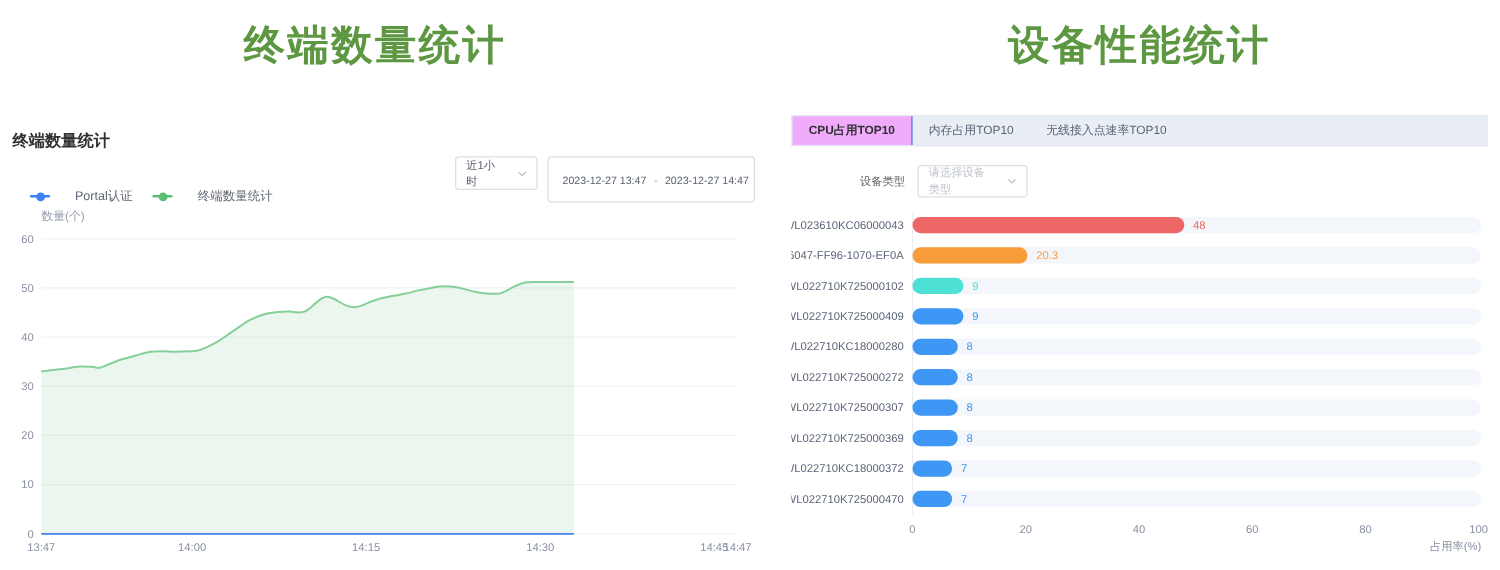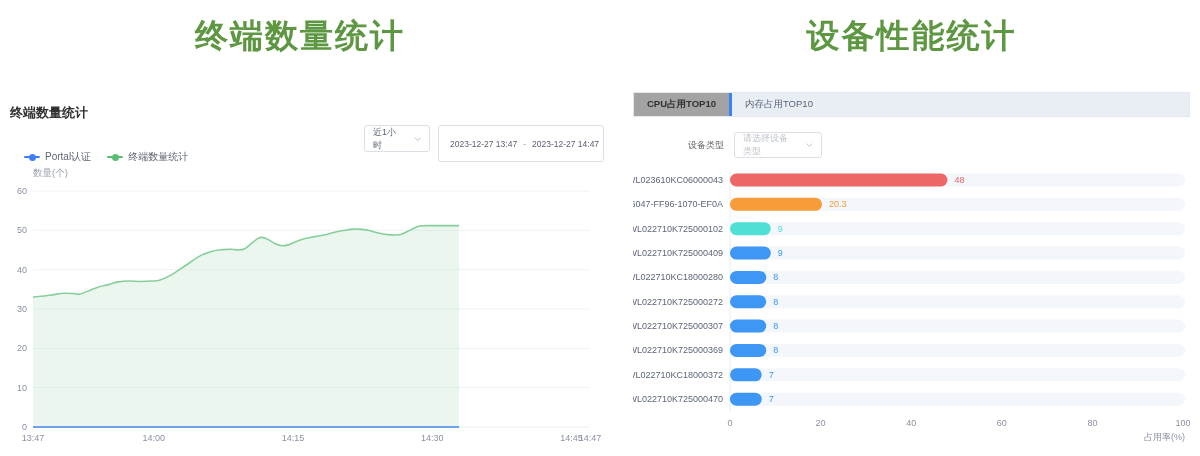--- a/index.html
+++ b/index.html
@@ -15,30 +15,30 @@
   .panel-title { position:absolute; left:10px; top:104px; font-size:13px; font-weight:bold; color:#303133; }
   .controls { position:absolute; left:0; top:125px; width:604px; display:flex; justify-content:flex-end; gap:8px; }
   .selectbox { height:27px; border:1px solid #dcdfe6; border-radius:3px; background:#fff;
                display:flex; align-items:center; gap:14px; padding:0 8px; color:#5a6270; font-size:9px; cursor:pointer; }
   .selectbox .ph { color:#bfc4cc; }
   .selectbox.time { width:66px; justify-content:space-between; }
   .daterange { height:37px; width:166px; border:1px solid #dcdfe6; border-radius:3px; background:#fff;
                display:flex; align-items:center; gap:4px; padding:0 7px; color:#5a6270; font-size:8.5px; white-space:nowrap; cursor:pointer; }
   .daterange .sep { color:#98a0ae; padding:0 2px; }
   .legend { position:absolute; left:24px; top:150px; display:flex; gap:16px; }
-  .legend-item { display:flex; align-items:center; gap:5px; font-size:10px; color:#5e6673; cursor:pointer; }
+  .legend-item { display:flex; align-items:center; gap:20px; font-size:10px; color:#5e6673; cursor:pointer; }
   .lmark { position:relative; width:16px; height:2px; border-radius:1px; display:inline-block; }
   .lmark i { position:absolute; left:5px; top:-2.5px; width:7px; height:7px; border-radius:50%; display:block; }
   #line-chart { position:absolute; left:0; top:165px; }
 
   
   .tabbar { position:absolute; left:633px; top:92px; width:557px; height:25px; background:#e9eef5;
             border:1px solid #e3e8f0; display:flex; align-items:stretch; }
   .tab { display:flex; align-items:center; padding:0 13px; font-size:9.5px; color:#5a6475; cursor:pointer; }
-  .tab.active { background:#a3a3a3; color:#303133; font-weight:bold; border-right:3px solid #3b82f6; }
+  .tab.active { background:#f0abfc; color:#303133; font-weight:bold; border-right:1px solid #3b82f6; }
   .device-row { position:absolute; left:688px; top:132px; display:flex; align-items:center; gap:10px; }
   .device-row label { font-size:9px; color:#606266; }
   .selectbox.device { width:88px; height:26px; justify-content:flex-end; }
   #bar-chart { position:absolute; left:633px; top:165px; }
 
   svg text { font-family:"Liberation Sans","DejaVu Sans",sans-serif; }
 </style>
 </head>
 <body>
 
@@ -105,20 +105,21 @@
       <text x="571.4333333333333" y="276" font-size="9" fill="#8a91a3" text-anchor="middle">14:45</text>
       <text x="590" y="276" font-size="9" fill="#8a91a3" text-anchor="middle">14:47</text>
       <path d="M33 262 L 459.10499999999996 262" stroke="#3d7ff5" stroke-width="1.4" fill="none"></path>
       <path d="M33 132.20000000000002C35.785 131.87222222222223 44.60416666666667 130.8888888888889 49.71 130.23333333333335C54.81583333333333 129.57777777777778 59.457499999999996 128.5288888888889 63.635 128.26666666666668C67.8125 128.00444444444446 71.99000000000001 128.5288888888889 74.775 128.66000000000003C77.56 128.79111111111115 76.94111111111111 129.97111111111113 80.345 129.05333333333334C83.74888888888889 128.13555555555556 90.55666666666667 124.7266666666667 95.19833333333334 123.15333333333336C99.84 121.58000000000003 104.32694444444444 120.66222222222221 108.195 119.61333333333332C112.06305555555555 118.56444444444442 114.84805555555555 117.45000000000002 118.40666666666667 116.86000000000001C121.96527777777779 116.27000000000001 125.98805555555558 116.13888888888889 129.54666666666668 116.07333333333332C133.1052777777778 116.00777777777776 136.045 116.46666666666667 139.75833333333333 116.46666666666667C143.47166666666666 116.46666666666667 148.42277777777775 116.33555555555554 151.82666666666665 116.07333333333332C155.23055555555555 115.8111111111111 156.77777777777777 116.00777777777779 160.18166666666667 114.89333333333335C163.58555555555557 113.7788888888889 168.0725 111.74666666666668 172.25 109.38666666666668C176.4275 107.02666666666669 180.60499999999996 103.81444444444446 185.24666666666664 100.73333333333335C189.88833333333332 97.65222222222224 195.61305555555555 93.32555555555557 200.1 90.9C204.58694444444444 88.47444444444444 208.455 87.22888888888889 212.16833333333335 86.18C215.8816666666667 85.13111111111112 219.13083333333333 84.93444444444447 222.38 84.60666666666668C225.62916666666666 84.2788888888889 229.03305555555553 84.14777777777779 231.66333333333333 84.21333333333334C234.29361111111112 84.27888888888889 235.99555555555557 85.06555555555555 238.1616666666667 85C240.3277777777778 84.93444444444445 242.33916666666667 85.00000000000001 244.66 83.82000000000002C246.98083333333332 82.64000000000003 249.92055555555555 79.62444444444446 252.08666666666667 77.92000000000002C254.2527777777778 76.21555555555557 255.9547222222222 74.51111111111115 257.65666666666664 73.59333333333336C259.3586111111111 72.67555555555558 260.59638888888884 72.28222222222222 262.2983333333333 72.41333333333333C264.00027777777774 72.54444444444444 265.7022222222222 73.3311111111111 267.86833333333334 74.38C270.0344444444445 75.42888888888889 272.9741666666667 77.65777777777778 275.295 78.70666666666668C277.61583333333334 79.75555555555557 279.62722222222226 80.47666666666667 281.79333333333335 80.67333333333335C283.95944444444444 80.87000000000002 286.12555555555554 80.47666666666669 288.29166666666663 79.88666666666668C290.4577777777777 79.29666666666668 292.005 78.18222222222224 294.79 77.13333333333335C297.57500000000005 76.08444444444447 301.59777777777776 74.51111111111113 305.00166666666667 73.59333333333336C308.40555555555557 72.67555555555559 311.8094444444444 72.28222222222225 315.2133333333333 71.6266666666667C318.6172222222222 70.97111111111114 322.17583333333334 70.38111111111114 325.425 69.66000000000003C328.6741666666667 68.93888888888891 331.45916666666665 68.02111111111113 334.7083333333333 67.30000000000001C337.9575 66.5788888888889 341.9802777777778 65.85777777777778 344.92 65.33333333333334C347.8597222222222 64.8088888888889 349.8711111111111 64.35000000000002 352.34666666666664 64.15333333333336C354.8222222222222 63.9566666666667 357.1430555555556 63.9566666666667 359.77333333333337 64.15333333333336C362.40361111111116 64.35000000000002 365.0338888888889 64.67777777777779 368.12833333333333 65.33333333333334C371.22277777777776 65.9888888888889 375.09083333333336 67.36555555555559 378.34000000000003 68.0866666666667C381.5891666666667 68.80777777777782 384.83833333333337 69.33222222222226 387.62333333333333 69.66000000000003C390.4083333333333 69.9877777777778 392.7291666666667 70.1188888888889 395.05 70.05333333333334C397.37083333333334 69.98777777777778 398.7633333333333 70.25000000000001 401.54833333333335 69.26666666666668C404.33333333333337 68.28333333333335 408.66555555555556 65.53000000000003 411.76 64.15333333333336C414.8544444444444 62.77666666666669 417.0205555555556 61.596666666666664 420.115 61.00666666666666C423.20944444444444 60.41666666666666 426.14916666666664 60.6788888888889 430.32666666666665 60.613333333333344C434.50416666666666 60.54777777777779 440.3836111111111 60.613333333333344 445.18 60.613333333333344C449.9763888888889 60.613333333333344 456.78416666666664 60.613333333333344 459.10499999999996 60.613333333333344 L459.10499999999996 262 L33 262 Z" fill="rgba(134,207,154,0.17)" stroke="none"></path>
       <path d="M33 132.20000000000002C35.785 131.87222222222223 44.60416666666667 130.8888888888889 49.71 130.23333333333335C54.81583333333333 129.57777777777778 59.457499999999996 128.5288888888889 63.635 128.26666666666668C67.8125 128.00444444444446 71.99000000000001 128.5288888888889 74.775 128.66000000000003C77.56 128.79111111111115 76.94111111111111 129.97111111111113 80.345 129.05333333333334C83.74888888888889 128.13555555555556 90.55666666666667 124.7266666666667 95.19833333333334 123.15333333333336C99.84 121.58000000000003 104.32694444444444 120.66222222222221 108.195 119.61333333333332C112.06305555555555 118.56444444444442 114.84805555555555 117.45000000000002 118.40666666666667 116.86000000000001C121.96527777777779 116.27000000000001 125.98805555555558 116.13888888888889 129.54666666666668 116.07333333333332C133.1052777777778 116.00777777777776 136.045 116.46666666666667 139.75833333333333 116.46666666666667C143.47166666666666 116.46666666666667 148.42277777777775 116.33555555555554 151.82666666666665 116.07333333333332C155.23055555555555 115.8111111111111 156.77777777777777 116.00777777777779 160.18166666666667 114.89333333333335C163.58555555555557 113.7788888888889 168.0725 111.74666666666668 172.25 109.38666666666668C176.4275 107.02666666666669 180.60499999999996 103.81444444444446 185.24666666666664 100.73333333333335C189.88833333333332 97.65222222222224 195.61305555555555 93.32555555555557 200.1 90.9C204.58694444444444 88.47444444444444 208.455 87.22888888888889 212.16833333333335 86.18C215.8816666666667 85.13111111111112 219.13083333333333 84.93444444444447 222.38 84.60666666666668C225.62916666666666 84.2788888888889 229.03305555555553 84.14777777777779 231.66333333333333 84.21333333333334C234.29361111111112 84.27888888888889 235.99555555555557 85.06555555555555 238.1616666666667 85C240.3277777777778 84.93444444444445 242.33916666666667 85.00000000000001 244.66 83.82000000000002C246.98083333333332 82.64000000000003 249.92055555555555 79.62444444444446 252.08666666666667 77.92000000000002C254.2527777777778 76.21555555555557 255.9547222222222 74.51111111111115 257.65666666666664 73.59333333333336C259.3586111111111 72.67555555555558 260.59638888888884 72.28222222222222 262.2983333333333 72.41333333333333C264.00027777777774 72.54444444444444 265.7022222222222 73.3311111111111 267.86833333333334 74.38C270.0344444444445 75.42888888888889 272.9741666666667 77.65777777777778 275.295 78.70666666666668C277.61583333333334 79.75555555555557 279.62722222222226 80.47666666666667 281.79333333333335 80.67333333333335C283.95944444444444 80.87000000000002 286.12555555555554 80.47666666666669 288.29166666666663 79.88666666666668C290.4577777777777 79.29666666666668 292.005 78.18222222222224 294.79 77.13333333333335C297.57500000000005 76.08444444444447 301.59777777777776 74.51111111111113 305.00166666666667 73.59333333333336C308.40555555555557 72.67555555555559 311.8094444444444 72.28222222222225 315.2133333333333 71.6266666666667C318.6172222222222 70.97111111111114 322.17583333333334 70.38111111111114 325.425 69.66000000000003C328.6741666666667 68.93888888888891 331.45916666666665 68.02111111111113 334.7083333333333 67.30000000000001C337.9575 66.5788888888889 341.9802777777778 65.85777777777778 344.92 65.33333333333334C347.8597222222222 64.8088888888889 349.8711111111111 64.35000000000002 352.34666666666664 64.15333333333336C354.8222222222222 63.9566666666667 357.1430555555556 63.9566666666667 359.77333333333337 64.15333333333336C362.40361111111116 64.35000000000002 365.0338888888889 64.67777777777779 368.12833333333333 65.33333333333334C371.22277777777776 65.9888888888889 375.09083333333336 67.36555555555559 378.34000000000003 68.0866666666667C381.5891666666667 68.80777777777782 384.83833333333337 69.33222222222226 387.62333333333333 69.66000000000003C390.4083333333333 69.9877777777778 392.7291666666667 70.1188888888889 395.05 70.05333333333334C397.37083333333334 69.98777777777778 398.7633333333333 70.25000000000001 401.54833333333335 69.26666666666668C404.33333333333337 68.28333333333335 408.66555555555556 65.53000000000003 411.76 64.15333333333336C414.8544444444444 62.77666666666669 417.0205555555556 61.596666666666664 420.115 61.00666666666666C423.20944444444444 60.41666666666666 426.14916666666664 60.6788888888889 430.32666666666665 60.613333333333344C434.50416666666666 60.54777777777779 440.3836111111111 60.613333333333344 445.18 60.613333333333344C449.9763888888889 60.613333333333344 456.78416666666664 60.613333333333344 459.10499999999996 60.613333333333344" stroke="#86cf9a" stroke-width="1.6" fill="none" stroke-linejoin="round"></path>
     </svg>
 
   <div class="tabbar" id="tabs">
       <div class="tab active">CPU占用TOP10</div>
       <div class="tab">内存占用TOP10</div>
+      <div class="tab">无线接入点速率TOP10</div>
     </div>
 
   <div class="device-row">
     <label>设备类型</label>
     <div class="selectbox device">
       <span class="ph">请选择设备类型</span>
       <svg width="9" height="6" viewBox="0 0 10 6">
           <path d="M1 1 L5 5 L9 1" fill="none" stroke="#b9bec7" stroke-width="1.3"></path>
         </svg>
     </div>

